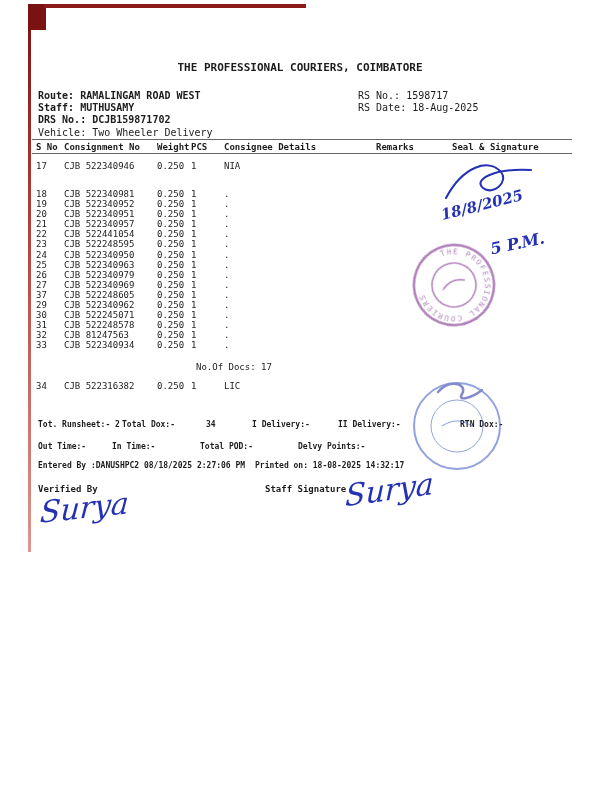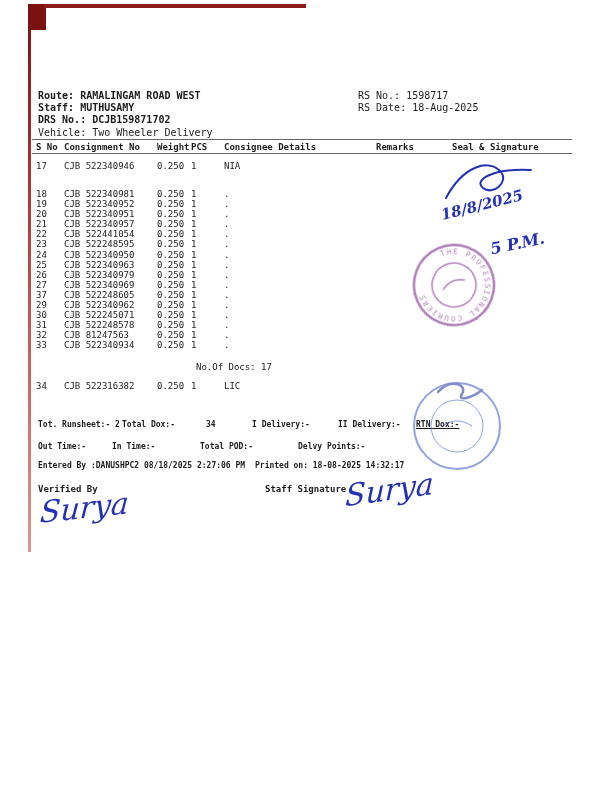--- a/index.html
+++ b/index.html
@@ -32,21 +32,21 @@
   .c-cons{left:224px;} .c-rem{left:376px;} .c-seal{left:452px;}
   .trow{position:relative;height:10.1px;font-size:9px;line-height:10px;}
   .row17{position:absolute;left:0;top:161px;width:100%;}
   .rows{position:absolute;left:0;top:189px;width:100%;}
   .docs-note{position:absolute;left:196px;top:362px;font-size:9px;}
   .row34{position:absolute;left:0;top:381px;width:100%;}
 
   
   .sum{position:absolute;font-size:8px;font-weight:bold;white-space:pre;}
   .s-runsheet{left:38px;top:420px;} .s-totaldox{left:122px;top:420px;} .s-doxval{left:206px;top:420px;}
-  .s-idel{left:252px;top:420px;} .s-iidel{left:338px;top:420px;} .s-rtn{left:416px;top:420px;text-decoration:underline;}
+  .s-idel{left:252px;top:420px;} .s-iidel{left:338px;top:420px;} .s-rtn{left:460px;top:420px;}
   .s-out{left:38px;top:442px;} .s-in{left:112px;top:442px;} .s-pod{left:200px;top:442px;} .s-delvy{left:298px;top:442px;}
   .s-entered{left:38px;top:461px;} .s-printed{left:255px;top:461px;}
   .s-verified{left:38px;top:484px;font-size:9px;} .s-staffsig{left:265px;top:484px;font-size:9px;}
 
   
   .hand{font-family:"DejaVu Serif","Liberation Serif",serif;font-style:italic;color:#2531b4;}
   .hw-flourish{position:absolute;left:443px;top:158px;}
   .hw-date{position:absolute;left:440px;top:196px;font-size:15px;font-weight:bold;transform:rotate(-14deg);}
   .hw-time{position:absolute;left:490px;top:234px;font-size:16px;font-weight:bold;transform:rotate(-12deg);}
   .sig-verified{position:absolute;left:40px;top:490px;font-size:30px;transform:rotate(-6deg) skewX(-10deg);}
@@ -59,20 +59,21 @@
 </style>
 </head>
 <body>
 
 <div class="page">
 
   <div class="art-left"></div>
   <div class="art-corner"></div>
   <div class="art-top"></div>
 
+  <div class="title">THE PROFESSIONAL COURIERS, COIMBATORE</div>
 
   <div class="info i-route">Route: RAMALINGAM ROAD WEST</div>
   <div class="info i-staff">Staff: MUTHUSAMY</div>
   <div class="info i-drs">DRS No.: DCJB159871702</div>
   <div class="info i-vehicle">Vehicle: Two Wheeler Delivery</div>
   <div class="info i-rsno">RS No.: 1598717</div>
   <div class="info i-rsdate">RS Date: 18-Aug-2025</div>
 
   <div class="rule rule-1"></div>
   <div class="thead">

